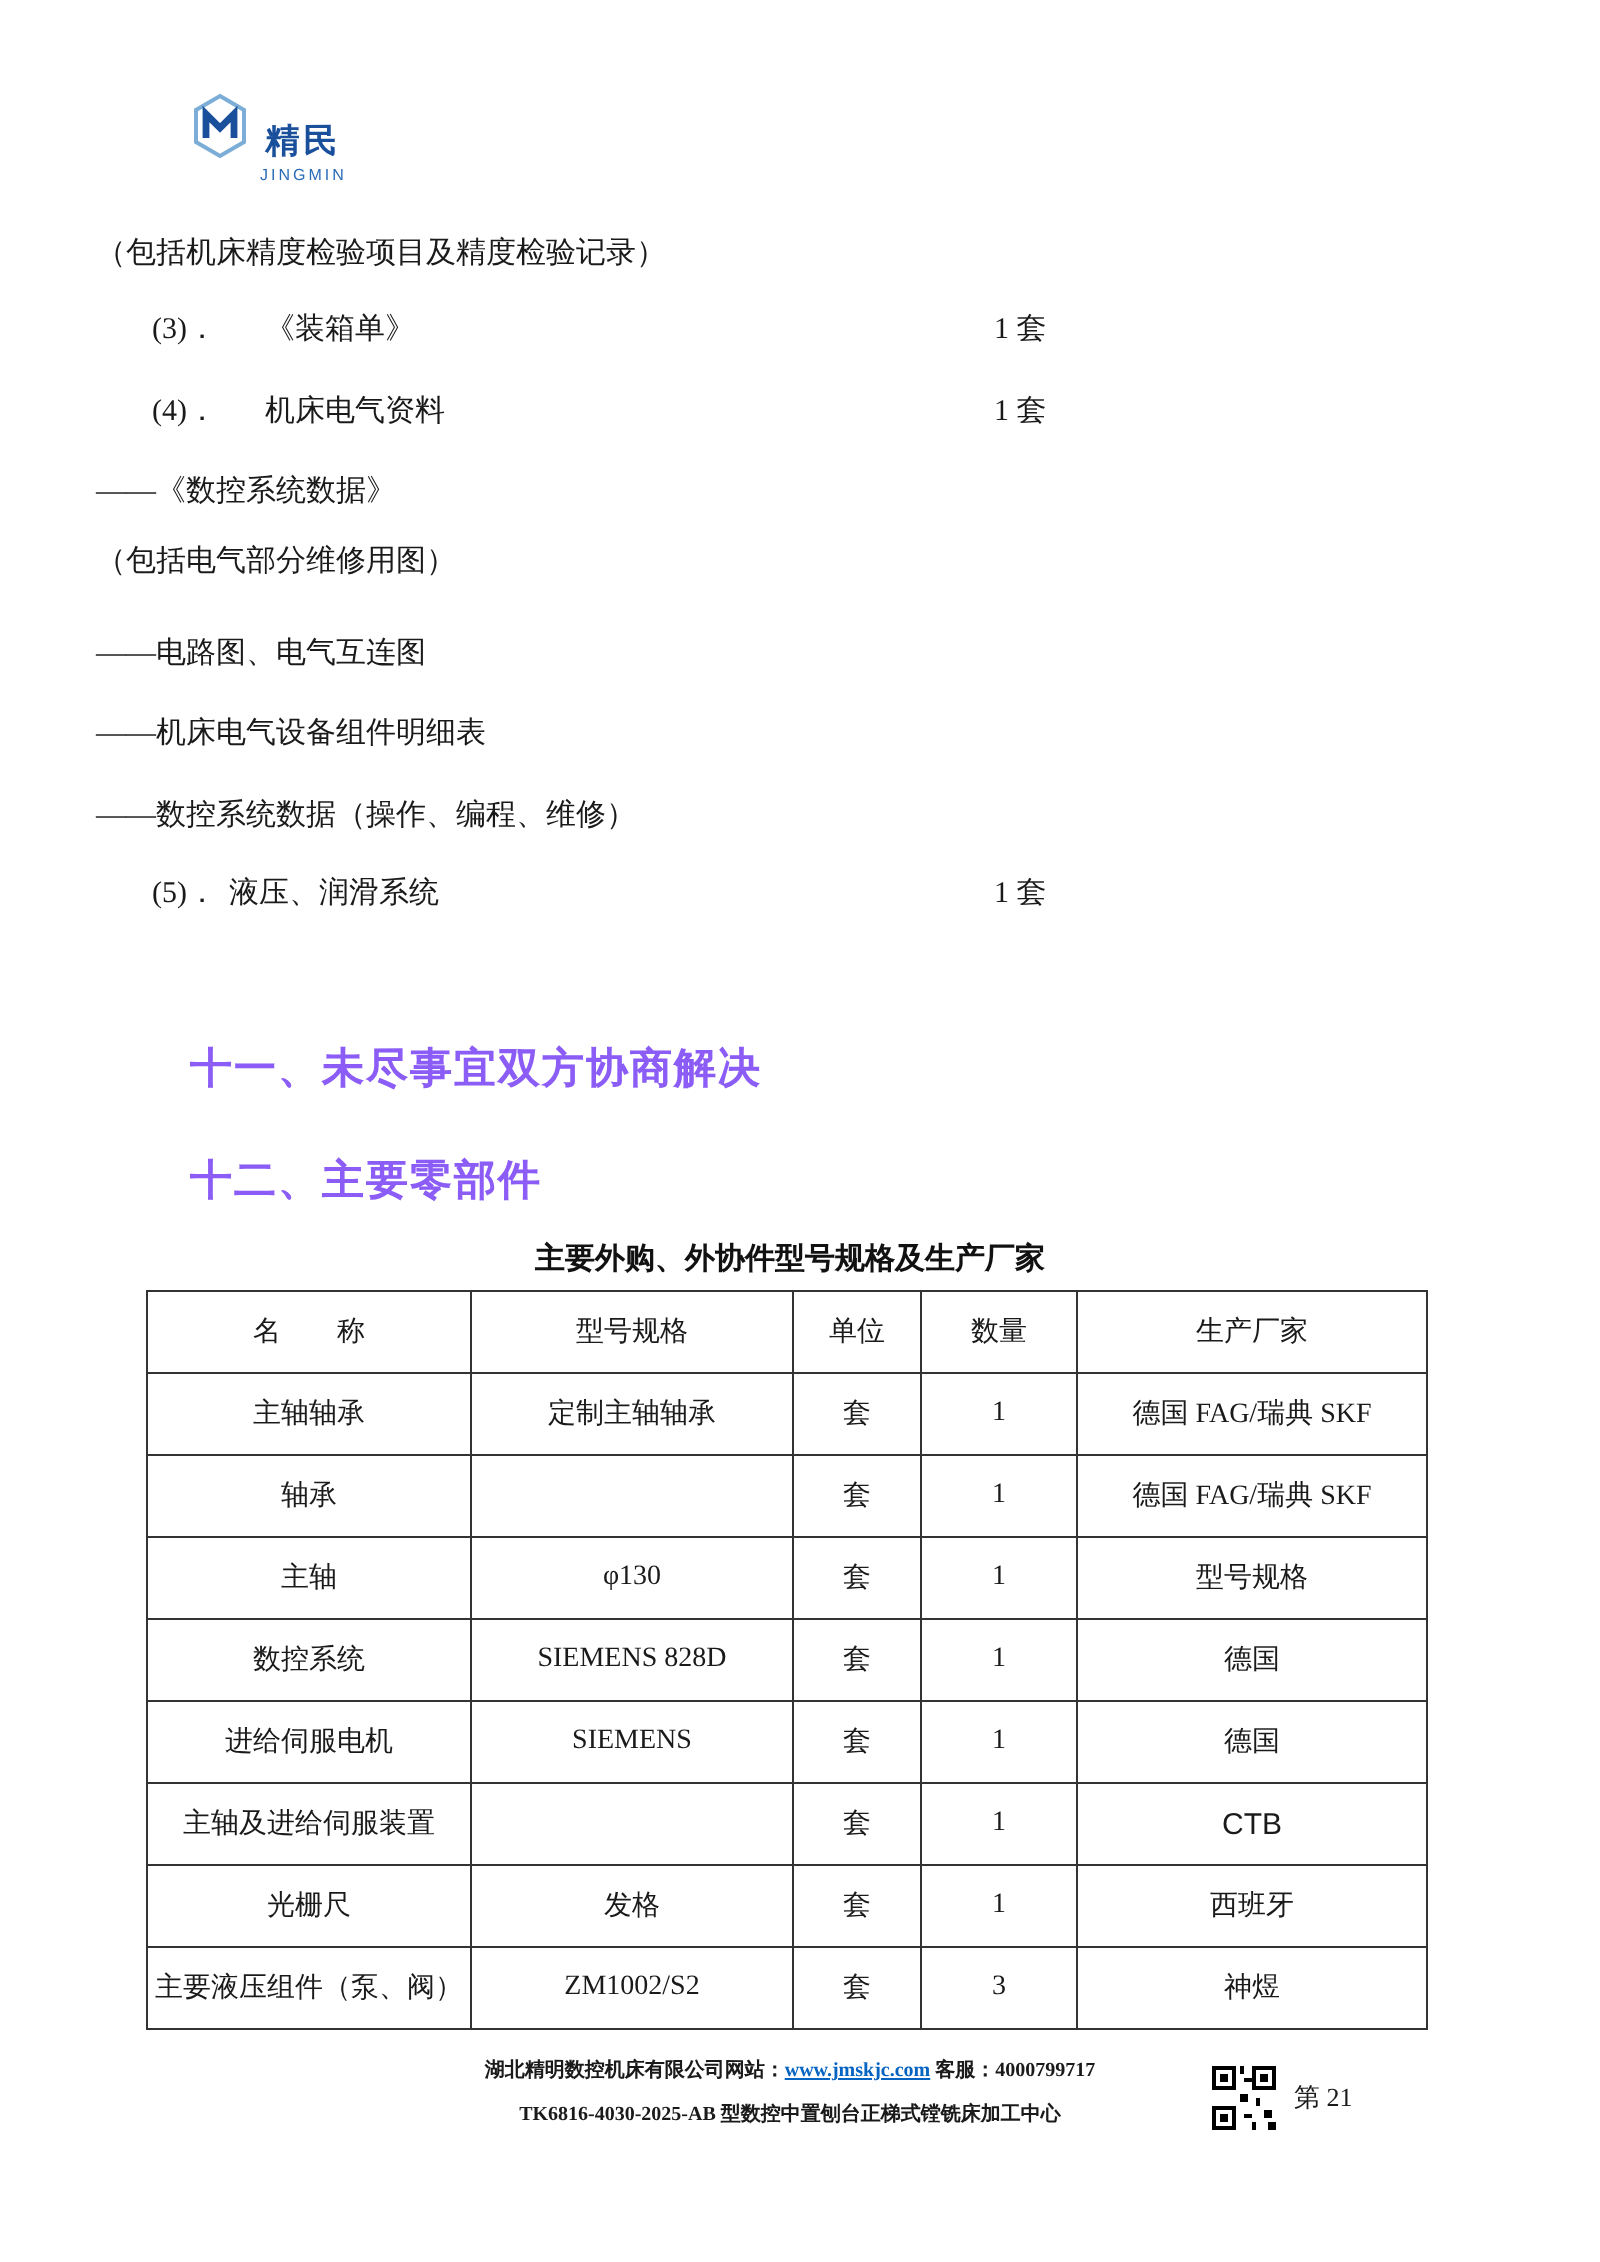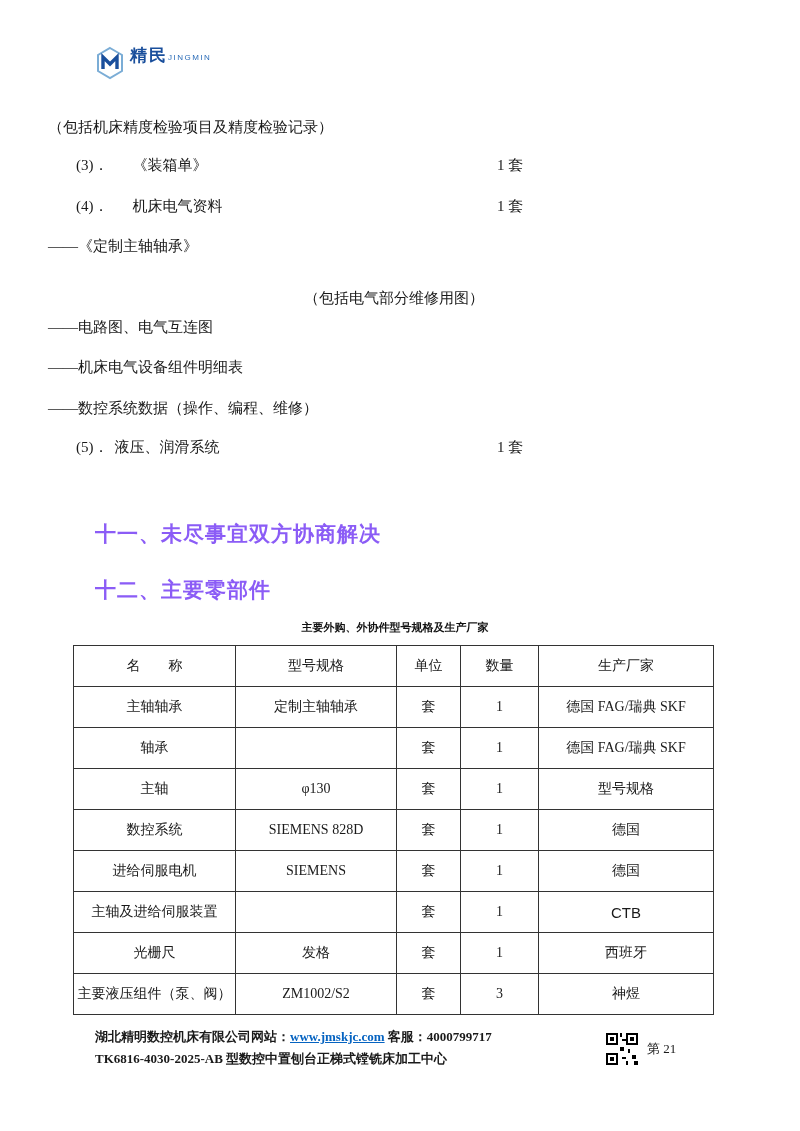--- a/index.html
+++ b/index.html
@@ -17,21 +17,21 @@
 
   
   .logo {
     position: absolute;
     top: 46px;
     left: 95px;
     display: flex;
     align-items: flex-start;
     gap: 5px;
   }
-  .logo-textcol { display: flex; align-items: center; }
+  .logo-textcol { display: flex; flex-direction: column; align-items: center; margin-top: 15px; }
   .logo-name {
     font-family: "Liberation Sans", sans-serif;
     font-weight: bold;
     font-size: 17px;
     color: #1a4f9c;
     letter-spacing: 2px;
     line-height: 20px;
   }
   .logo-sub {
     font-family: "Liberation Sans", sans-serif;
@@ -53,21 +53,21 @@
     white-space: nowrap;
   }
   .line .qty { position: absolute; left: 497px; top: 0; }
   .line.numbered { padding-left: 76px; }
   .line.gap-wide .num { margin-right: 24px; }
   .line.gap-narrow .num { margin-right: 6px; }
   .l1  { top: 107px; }
   .l2  { top: 145px; }
   .l3  { top: 186px; }
   .l4  { top: 226px; }
-  .l5  { top: 278px; text-align: center; }
+  .l5  { top: 261px; }
   .l6  { top: 307px; }
   .l7  { top: 347px; }
   .l8  { top: 388px; }
   .l9  { top: 427px; }
   .l10 { top: 467px; }
 
   
   .heading {
     position: absolute;
     left: 95px;
@@ -81,21 +81,21 @@
   .h12 { top: 576px; }
 
   
   .table-title {
     position: absolute;
     top: 620px;
     left: 75px;
     width: 640px;
     text-align: center;
     font-weight: bold;
-    font-size: 11px;
+    font-size: 15px;
     color: #111111;
   }
   table.parts {
     position: absolute;
     top: 645px;
     left: 73px;
     width: 640px;
     border-collapse: collapse;
     table-layout: fixed;
     font-size: 14px;
@@ -115,22 +115,23 @@
     font-family: "Liberation Sans", sans-serif;
     font-weight: bold;
     font-size: 15px;
   }
 
   
   .footer-text {
     position: absolute;
     left: 95px;
     width: 600px;
-    font-weight: bold;
-    font-size: 13px;
+    text-align: center;
+    font-weight: bold;
+    font-size: 10px;
     white-space: nowrap;
   }
   .f1 { top: 1028px; }
   .f2 { top: 1050px; }
   .footer-text a {
     color: #0563c1;
     text-decoration: underline;
     font-weight: bold;
   }
   .qr {
@@ -158,21 +159,21 @@
     </svg>
     <div class="logo-textcol">
       <div class="logo-name">精民</div>
       <div class="logo-sub">JINGMIN</div>
     </div>
   </div>
 
   <div class="line l1"><span>（包括机床精度检验项目及精度检验记录）</span></div>
   <div class="line l2 numbered gap-wide"><span class="num">(3)．</span><span>《装箱单》</span><span class="qty">1 套</span></div>
   <div class="line l3 numbered gap-wide"><span class="num">(4)．</span><span>机床电气资料</span><span class="qty">1 套</span></div>
-  <div class="line l4"><span>——《定制主轴轴承》</span></div>
+  <div class="line l4"><span>——《数控系统数据》</span></div>
   <div class="line l5"><span>（包括电气部分维修用图）</span></div>
   <div class="line l6"><span>——电路图、电气互连图</span></div>
   <div class="line l7"><span>——机床电气设备组件明细表</span></div>
   <div class="line l8"><span>——数控系统数据（操作、编程、维修）</span></div>
   <div class="line l9 numbered gap-narrow"><span class="num">(5)．</span><span>液压、润滑系统</span><span class="qty">1 套</span></div>
 
   <div class="heading h11">十一、未尽事宜双方协商解决</div>
   <div class="heading h12">十二、主要零部件</div>
 
   <div class="table-title">主要外购、外协件型号规格及生产厂家</div>

